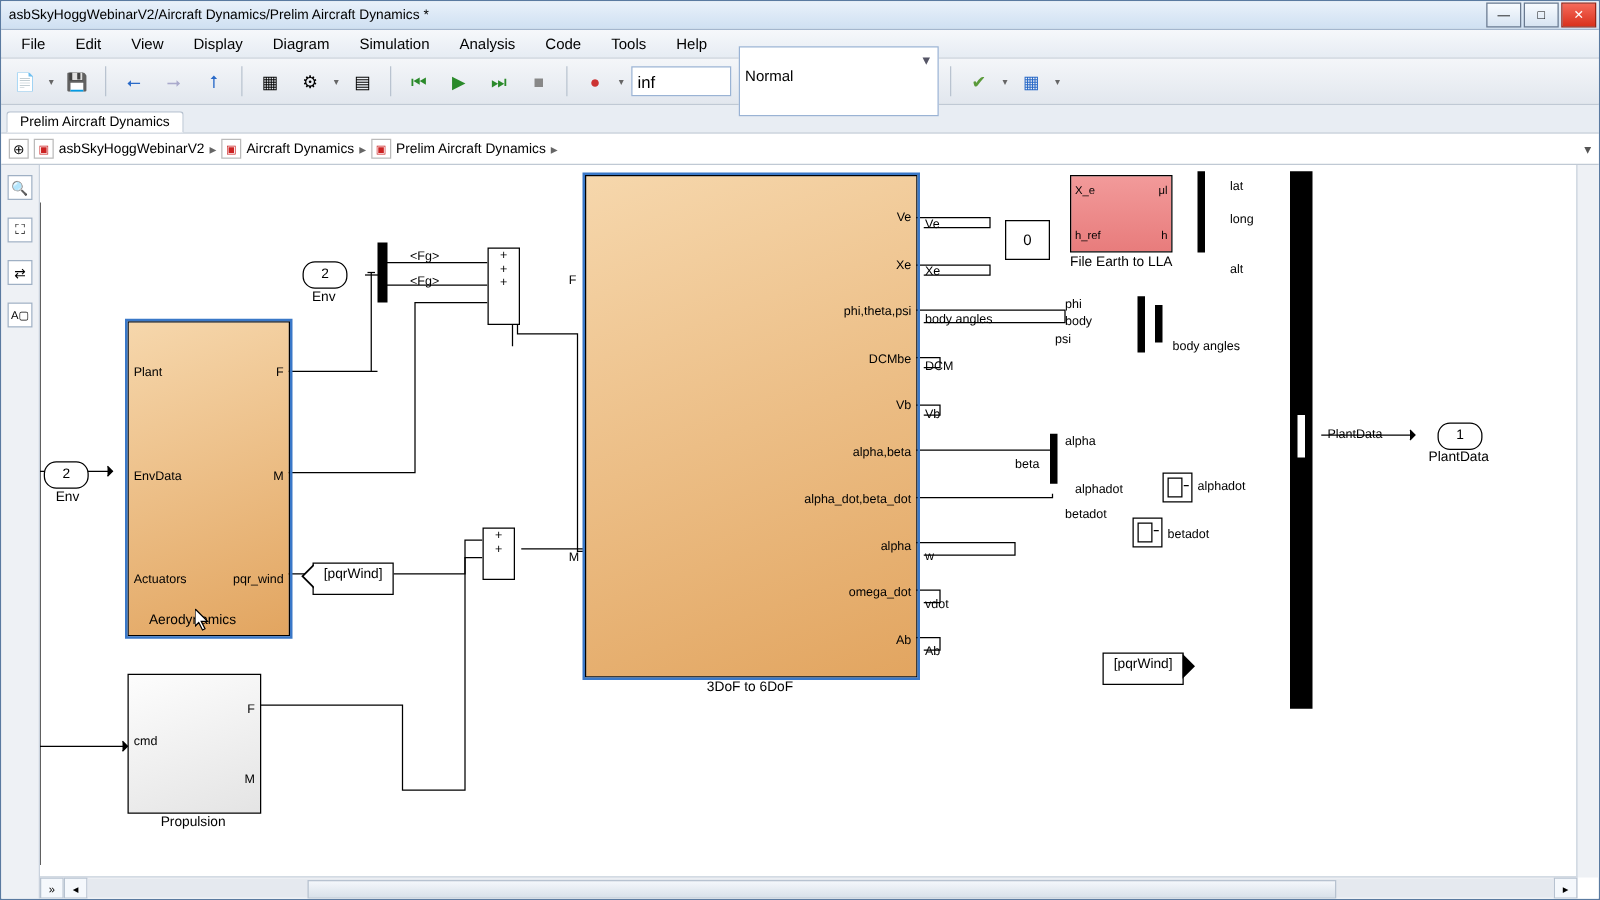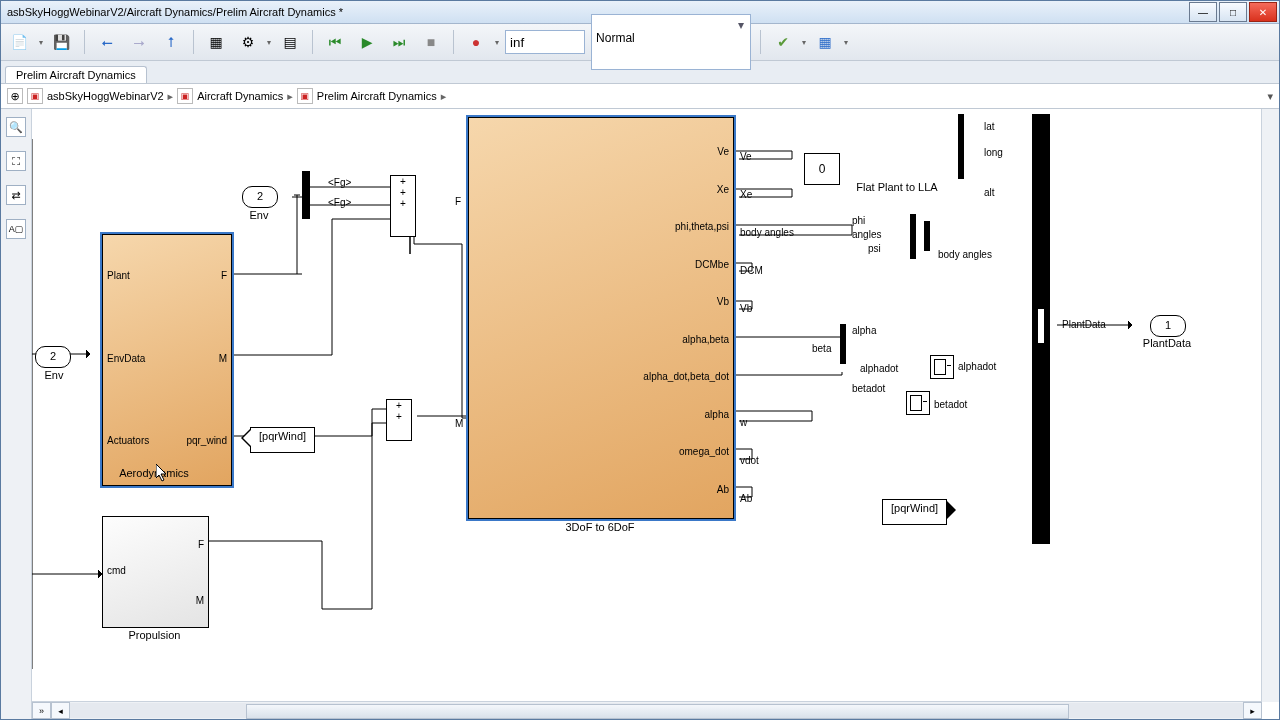--- a/index.html
+++ b/index.html
@@ -64,20 +64,32 @@
 
   <div class="titlebar">
     <span class="titletext">asbSkyHoggWebinarV2/Aircraft Dynamics/Prelim Aircraft Dynamics *</span>
     <div class="winbtns">
       <div class="winbtn">—</div>
       <div class="winbtn">□</div>
       <div class="winbtn close">✕</div>
     </div>
   </div>
 
+  <div class="menubar">
+    <span class="menuitem">File</span>
+    <span class="menuitem">Edit</span>
+    <span class="menuitem">View</span>
+    <span class="menuitem">Display</span>
+    <span class="menuitem">Diagram</span>
+    <span class="menuitem">Simulation</span>
+    <span class="menuitem">Analysis</span>
+    <span class="menuitem">Code</span>
+    <span class="menuitem">Tools</span>
+    <span class="menuitem">Help</span>
+  </div>
 
   <div class="toolbar">
     <div class="tbtn">📄</div>
     <div style="font-size:8px;color:#666">▾</div>
     <div class="tbtn">💾</div>
     <div class="tsep"></div>
     <div class="tbtn" style="color:#2a6ac8">⭠</div>
     <div class="tbtn" style="color:#aac">⭢</div>
     <div class="tbtn" style="color:#2a6ac8">⭡</div>
     <div class="tsep"></div>
@@ -231,31 +243,37 @@
         <div class="smallport" style="left:708px;top:80px">Xe</div>
         <div class="smallport" style="left:708px;top:118px">body angles</div>
         <div class="smallport" style="left:708px;top:156px">DCM</div>
         <div class="smallport" style="left:708px;top:194px">Vb</div>
         <div class="smallport" style="left:708px;top:308px">w</div>
         <div class="smallport" style="left:708px;top:346px">vdot</div>
         <div class="smallport" style="left:708px;top:384px">Ab</div>
 
         <div class="constblk" style="left:772px;top:44px"><span>0</span></div>
 
-        <div class="blabel" style="left:810px;top:72px;width:110px">Flat Plant to LLA</div>
+        <div class="block pink" style="left:824px;top:8px;width:80px;height:60px">
+          <span class="port" style="left:3px;top:6px;font-size:9px">X_e</span>
+          <span class="port" style="left:3px;top:42px;font-size:9px">h_ref</span>
+          <span class="port" style="right:3px;top:6px;font-size:9px">μl</span>
+          <span class="port" style="right:3px;top:42px;font-size:9px">h</span>
+        </div>
+        <div class="blabel" style="left:810px;top:72px;width:110px">File Earth to LLA</div>
 
         <div class="busbar" style="left:926px;top:5px;width:6px;height:65px"></div>
         <div class="smallport" style="left:952px;top:12px">lat</div>
         <div class="smallport" style="left:952px;top:38px">long</div>
         <div class="smallport" style="left:952px;top:78px">alt</div>
 
         <div class="busbar" style="left:878px;top:105px;width:6px;height:45px"></div>
         <div class="smallport" style="left:820px;top:106px">phi</div>
-        <div class="smallport" style="left:820px;top:120px">angles</div>
-        <div class="smallport" style="left:836px;top:134px">psi</div>
+        <div class="smallport" style="left:820px;top:120px">body</div>
+        <div class="smallport" style="left:812px;top:134px">psi</div>
         <div class="busbar" style="left:892px;top:112px;width:6px;height:30px"></div>
         <div class="smallport" style="left:906px;top:140px">body angles</div>
 
         <div class="busbar" style="left:808px;top:215px;width:6px;height:40px"></div>
         <div class="smallport" style="left:820px;top:216px">alpha</div>
         <div class="smallport" style="left:780px;top:234px">beta</div>
 
         <div class="smallport" style="left:828px;top:254px">alphadot</div>
         <div class="smallport" style="left:820px;top:274px">betadot</div>
         <div class="minisel" style="left:898px;top:246px"></div>

